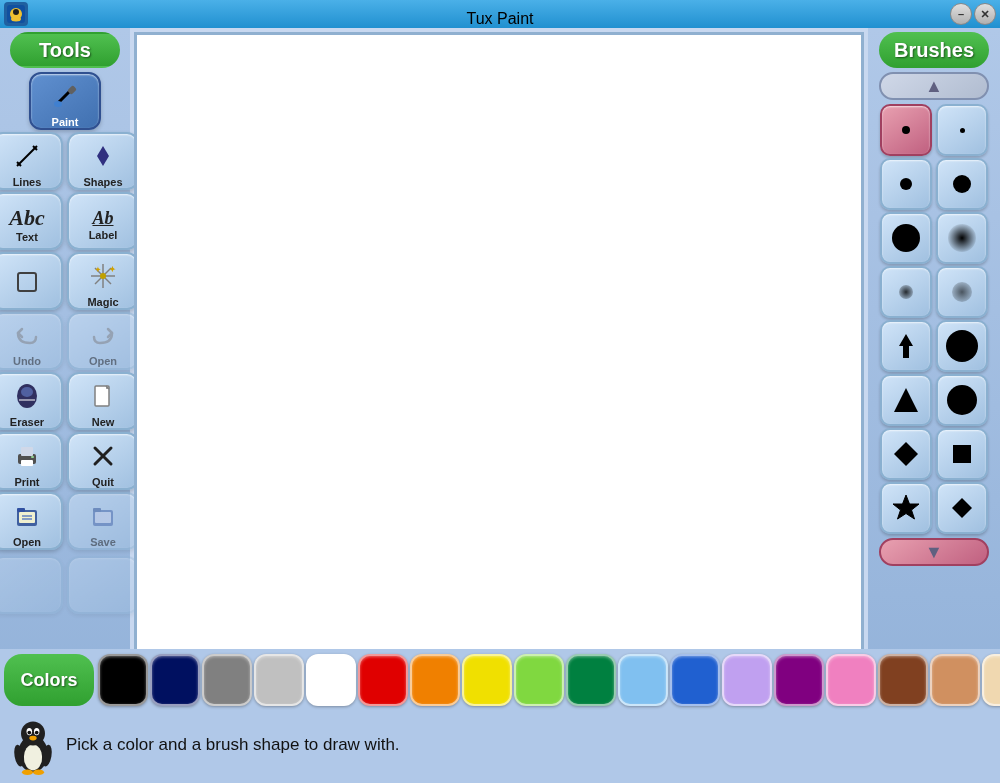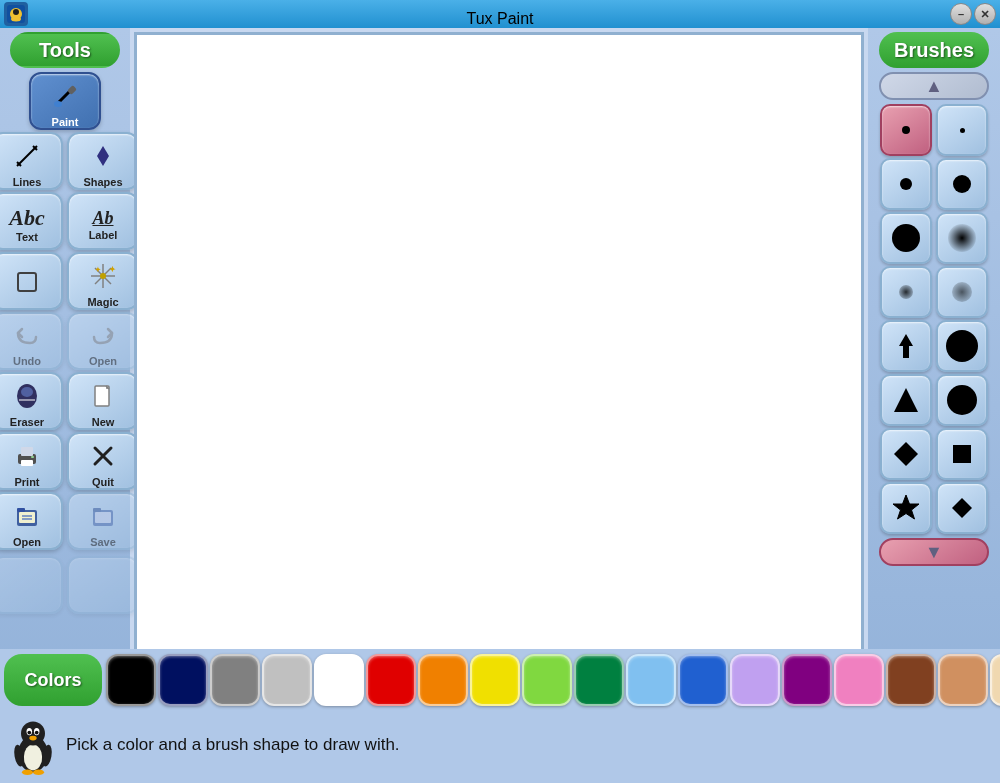--- a/index.html
+++ b/index.html
@@ -226,21 +226,21 @@
 
     #colors-bar {
       display: flex;
       align-items: center;
       padding: 4px 4px;
       gap: 2px;
       height: 62px;
     }
 
     #colors-label {
-      width: 98px;
+      width: 90px;
       height: 52px;
       background: linear-gradient(to bottom, #50c050, #30a030);
       border-radius: 18px;
       display: flex;
       align-items: center;
       justify-content: center;
       color: white;
       font-size: 18px;
       font-weight: bold;
       flex-shrink: 0;

